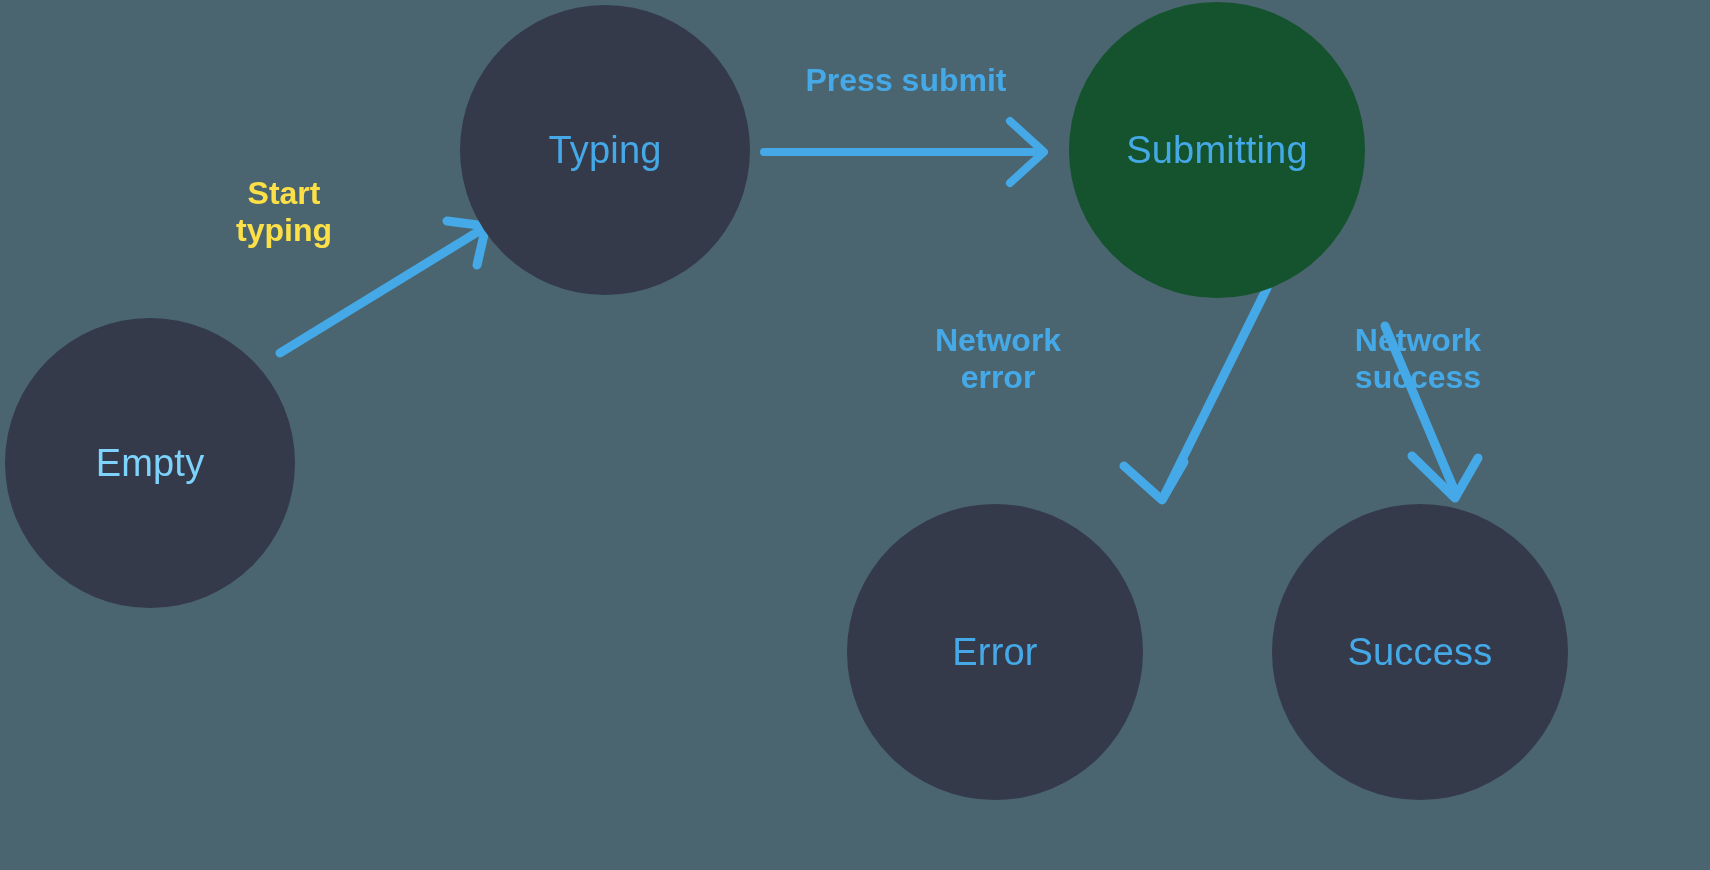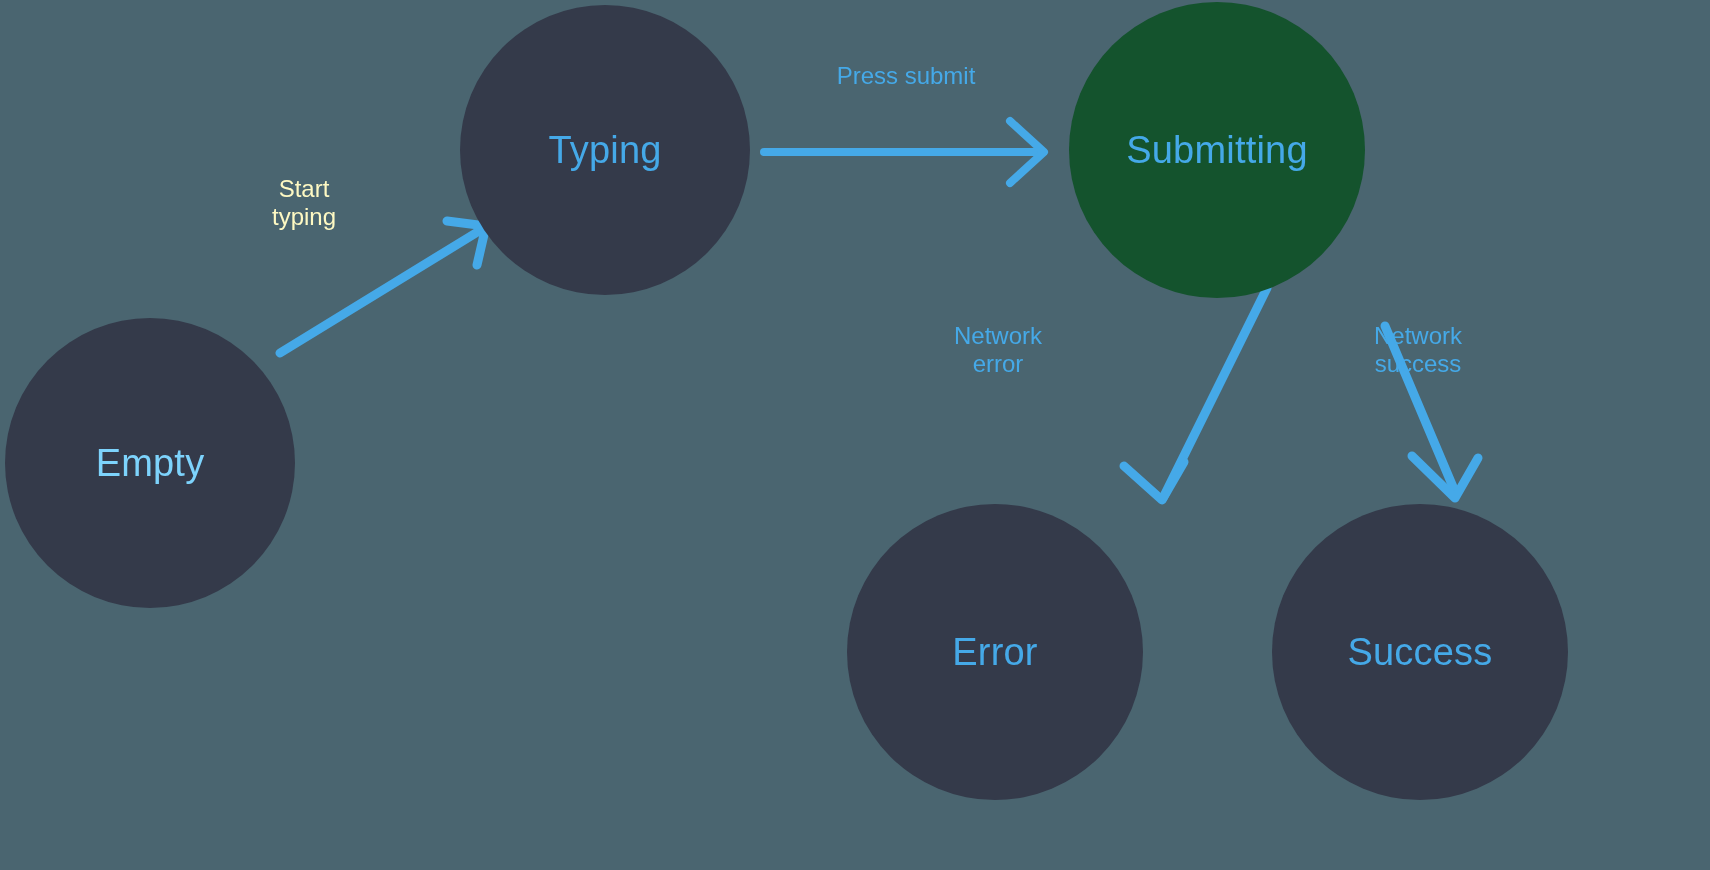--- a/index.html
+++ b/index.html
@@ -31,22 +31,22 @@
     font-weight: 400;
     letter-spacing: 0.2px;
     line-height: 1;
     text-align: center;
     user-select: none;
     white-space: nowrap;
   }
   .edge-label {
     position: absolute;
     color: #45a9e8;
-    font-size: 24px;
-    font-weight: 400;
+    font-size: 32px;
+    font-weight: 700;
     line-height: 1.16;
     text-align: center;
     white-space: pre-line;
     user-select: none;
   }
   svg.edges {
     position: absolute;
     left: 0;
     top: 0;
     width: 1710px;
@@ -93,21 +93,21 @@
   <div class="node" style="left: 1069px; top: 2px; width: 296px; height: 296px; background: #14532d;">
     <span class="node-label" style="color: rgb(69, 169, 232);">Submitting</span>
   </div>
   <div class="node" style="left: 847px; top: 504px; width: 296px; height: 296px; background: rgb(52, 58, 74);">
     <span class="node-label" style="color: rgb(69, 169, 232);">Error</span>
   </div>
   <div class="node" style="left: 1272px; top: 504px; width: 296px; height: 296px; background: rgb(52, 58, 74);">
     <span class="node-label" style="color: rgb(69, 169, 232);">Success</span>
   </div>
 
-  <div class="edge-label" style="color: #fef9c3; left: 304px; top: 175px; width: auto; white-space: pre-line; transform: translateX(-50%);">Start
+  <div class="edge-label" style="color: #fde047; left: 284px; top: 175px; width: auto; white-space: pre-line; transform: translateX(-50%);">Start
 typing</div>
   <div class="edge-label" style="color: rgb(69, 169, 232); left: 906px; top: 62px; width: auto; text-align: center; white-space: pre-line; transform: translateX(-50%);">Press submit</div>
   <div class="edge-label" style="color: rgb(69, 169, 232); left: 998px; top: 322px; width: auto; text-align: center; white-space: pre-line; transform: translateX(-50%);">Network
 error</div>
   <div class="edge-label" style="color: rgb(69, 169, 232); left: 1418px; top: 322px; width: auto; text-align: center; white-space: pre-line; transform: translateX(-50%);">Network
 success</div>
 
 </div>
 
 </body></html>

